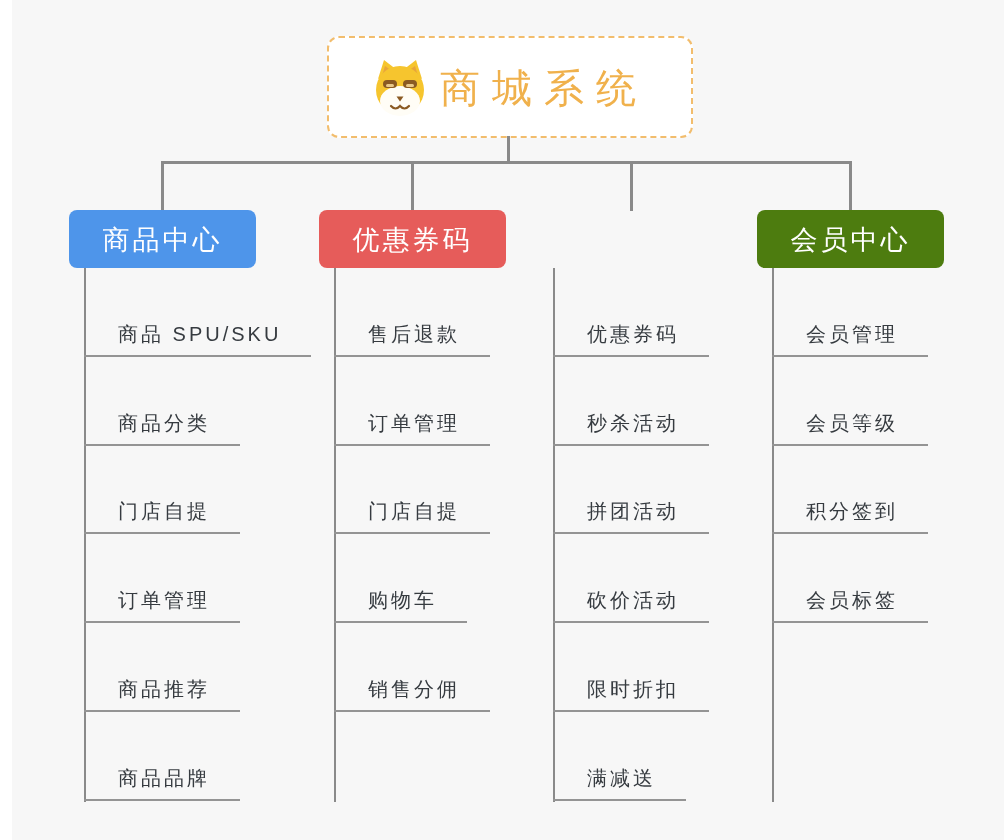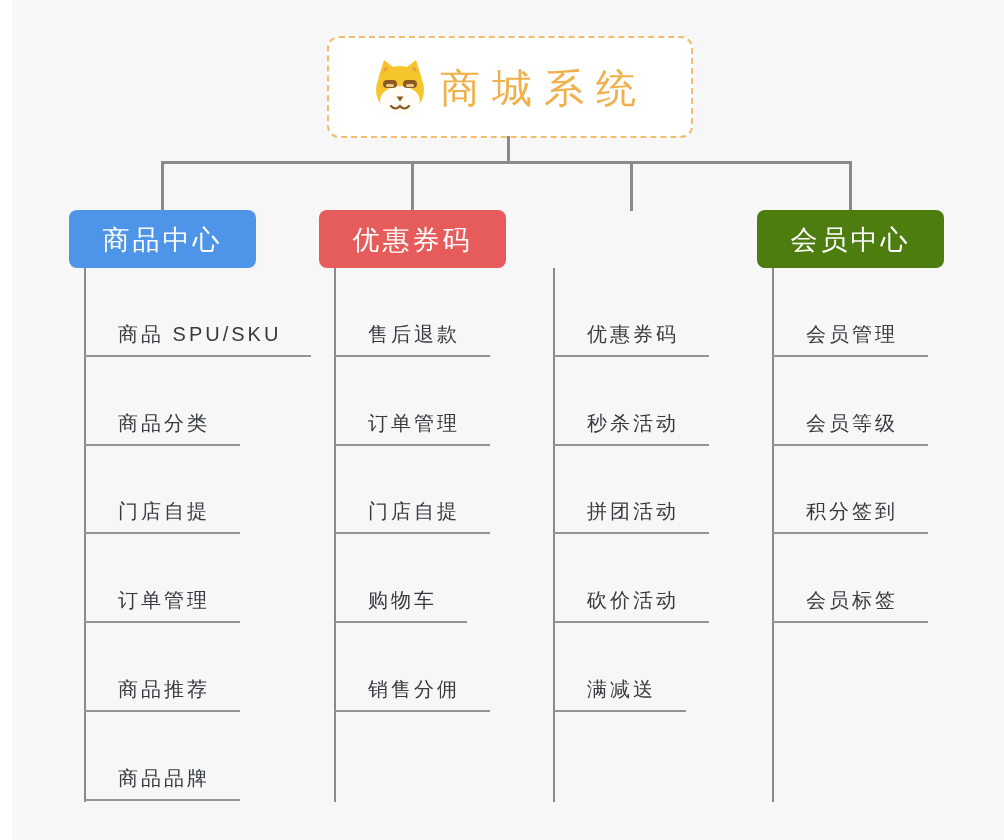--- a/index.html
+++ b/index.html
@@ -169,20 +169,23 @@
   </div>
 
   <div class="topic">
     <span class="topic-label">拼团活动</span>
   </div>
 
   <div class="topic">
     <span class="topic-label">砍价活动</span>
   </div>
 
+  <div class="topic">
+    <span class="topic-label">限时折扣</span>
+  </div>
 
   <div class="topic">
     <span class="topic-label">满减送</span>
   </div>
 </div>
   </div>
 
   <div class="branch" style="left: 745px;">
     <div class="branch-header" style="background: #4d7c0f;">
       <span class="branch-label">会员中心</span>

